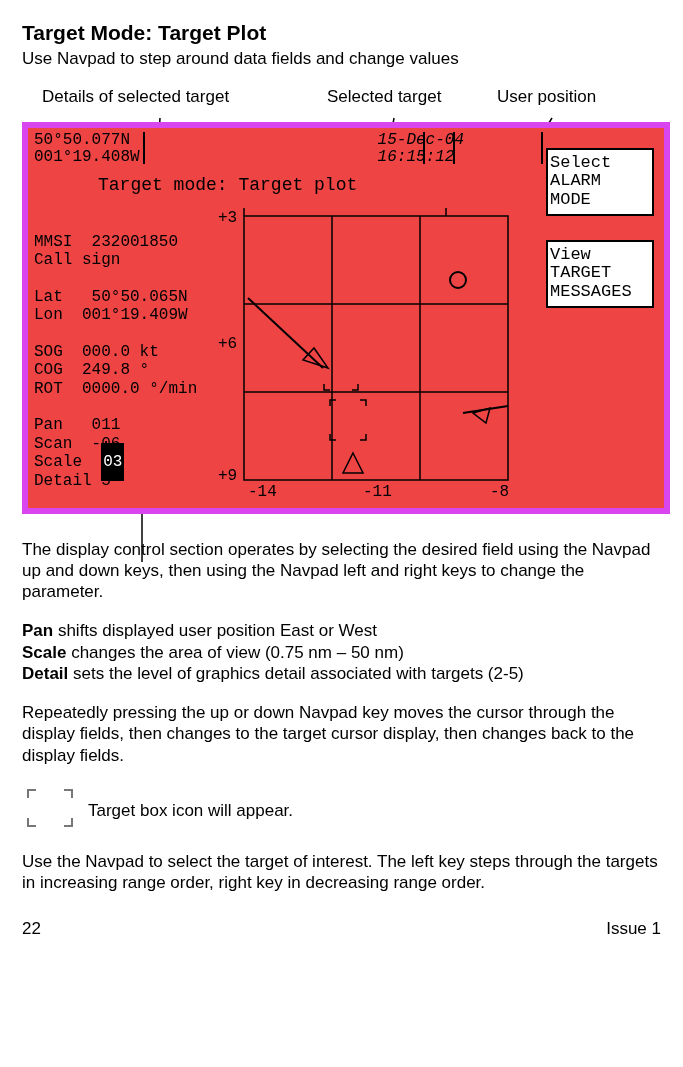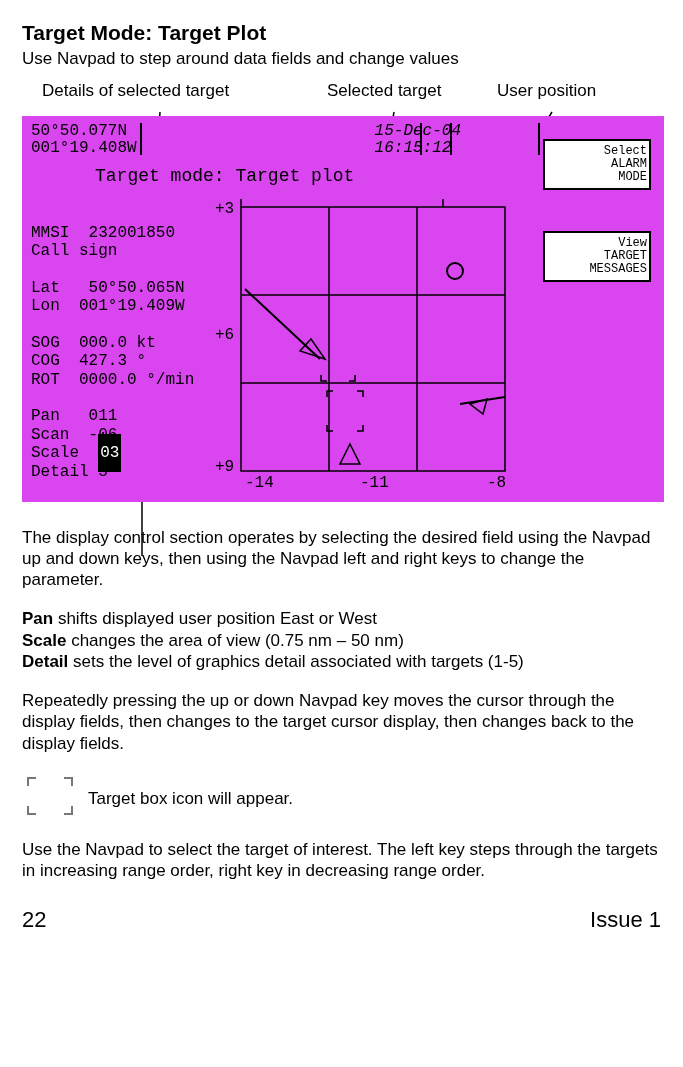--- a/index.html
+++ b/index.html
@@ -11,43 +11,43 @@
     width: 683px;
     box-sizing: border-box;
     color: #000;
   }
   .title {
     font-weight: bold;
     font-size: 21px;
     margin-bottom: 2px;
   }
   .subtitle {
-    margin-bottom: 10px;
+    margin-bottom: 16px;
   }
   .callouts {
     position: relative;
     height: 30px;
   }
   .callouts span {
     position: absolute;
   }
   .co-details { left: 20px; }
   .co-selected { left: 305px; }
   .co-user { left: 475px; }
 
   .screen-wrap {
     position: relative;
     margin-top: 6px;
     margin-bottom: 25px;
   }
   .screen {
-    border: 3px solid #d946ef;
+    border: 6px solid #d946ef;
     width: 636px;
     height: 380px;
-    background: #d946ef;
+    background: #ef4444;
     position: relative;
     font-family: "Courier New", monospace;
     font-size: 16px;
     overflow: visible;
   }
   
   .scr-topleft {
     position: absolute;
     top: 4px; left: 6px;
     white-space: pre;
@@ -66,23 +66,23 @@
     top: 46px;
     left: 70px;
     font-size: 18px;
   }
   
   .btn {
     position: absolute;
     right: 10px;
     width: 100px;
     border: 2px solid #000;
-    text-align: right;
+    text-align: left;
     font-family: "Courier New", monospace;
-    font-size: 12px;
+    font-size: 17px;
     line-height: 1.1;
     padding: 4px 2px;
     white-space: pre;
     background: #fff;
   }
   .btn1 { top: 20px; }
   .btn2 { top: 112px; }
 
   
   .details {
@@ -116,21 +116,21 @@
     display: inline-block;
     vertical-align: middle;
     margin-right: 10px;
   }
   .target-line { display: flex; align-items: center; margin-bottom: 14px; }
 
   .footer {
     display: flex;
     justify-content: space-between;
     margin-top: 24px;
-    font-size: 22px;
+    font-size: 17px;
   }
 </style>
 </head>
 <body>
 
 <div class="title">Target Mode: Target Plot</div>
 <div class="subtitle">Use Navpad to step around data fields and change values</div>
 
 <div class="callouts">
   <span class="co-details">Details of selected target</span>
@@ -168,21 +168,21 @@
 TARGET
 MESSAGES</div>
 
     <div class="details"><span>MMSI  232001850</span>
 <span>Call sign</span>
 <span></span>
 <span>Lat   50°50.065N</span>
 <span>Lon  001°19.409W</span>
 <span></span>
 <span>SOG  000.0 kt</span>
-<span>COG  427.3 °</span>
+<span>COG  249.8 °</span>
 <span>ROT  0000.0 °/min</span>
 <span></span>
 <span>Pan   011</span>
 <span>Scan  -06</span>
 <span><span>Scale  </span><span class="scale-highlight">03</span></span>
 <span>Detail 5</span></div>
 
     <div class="plot">
       <svg width="300" height="290">
 
@@ -229,21 +229,21 @@
       </svg>
     </div>
   </div>
 </div>
 
 <div class="para">The display control section operates by selecting the desired field using the Navpad up and down keys, then using the Navpad left and right keys to change the parameter.</div>
 
 <div class="para spaced-lines">
   <div><span class="bold">Pan</span><span> shifts displayed user position East or West</span></div>
   <div><span class="bold">Scale</span><span> changes the area of view (0.75 nm – 50 nm)</span></div>
-  <div><span class="bold">Detail</span><span> sets the level of graphics detail associated with targets (1-5)</span></div>
+  <div><span class="bold">Detail</span><span> sets the level of graphics detail associated with targets (2-5)</span></div>
 </div>
 
 <div class="para">Repeatedly pressing the up or down Navpad key moves the cursor through the display fields, then changes to the target cursor display, then changes back to the display fields.</div>
 
 <div>
 </div>
 
 <div class="target-line" style="margin-top:10px;">
   <span class="target-box">
     <svg width="56" height="48">

